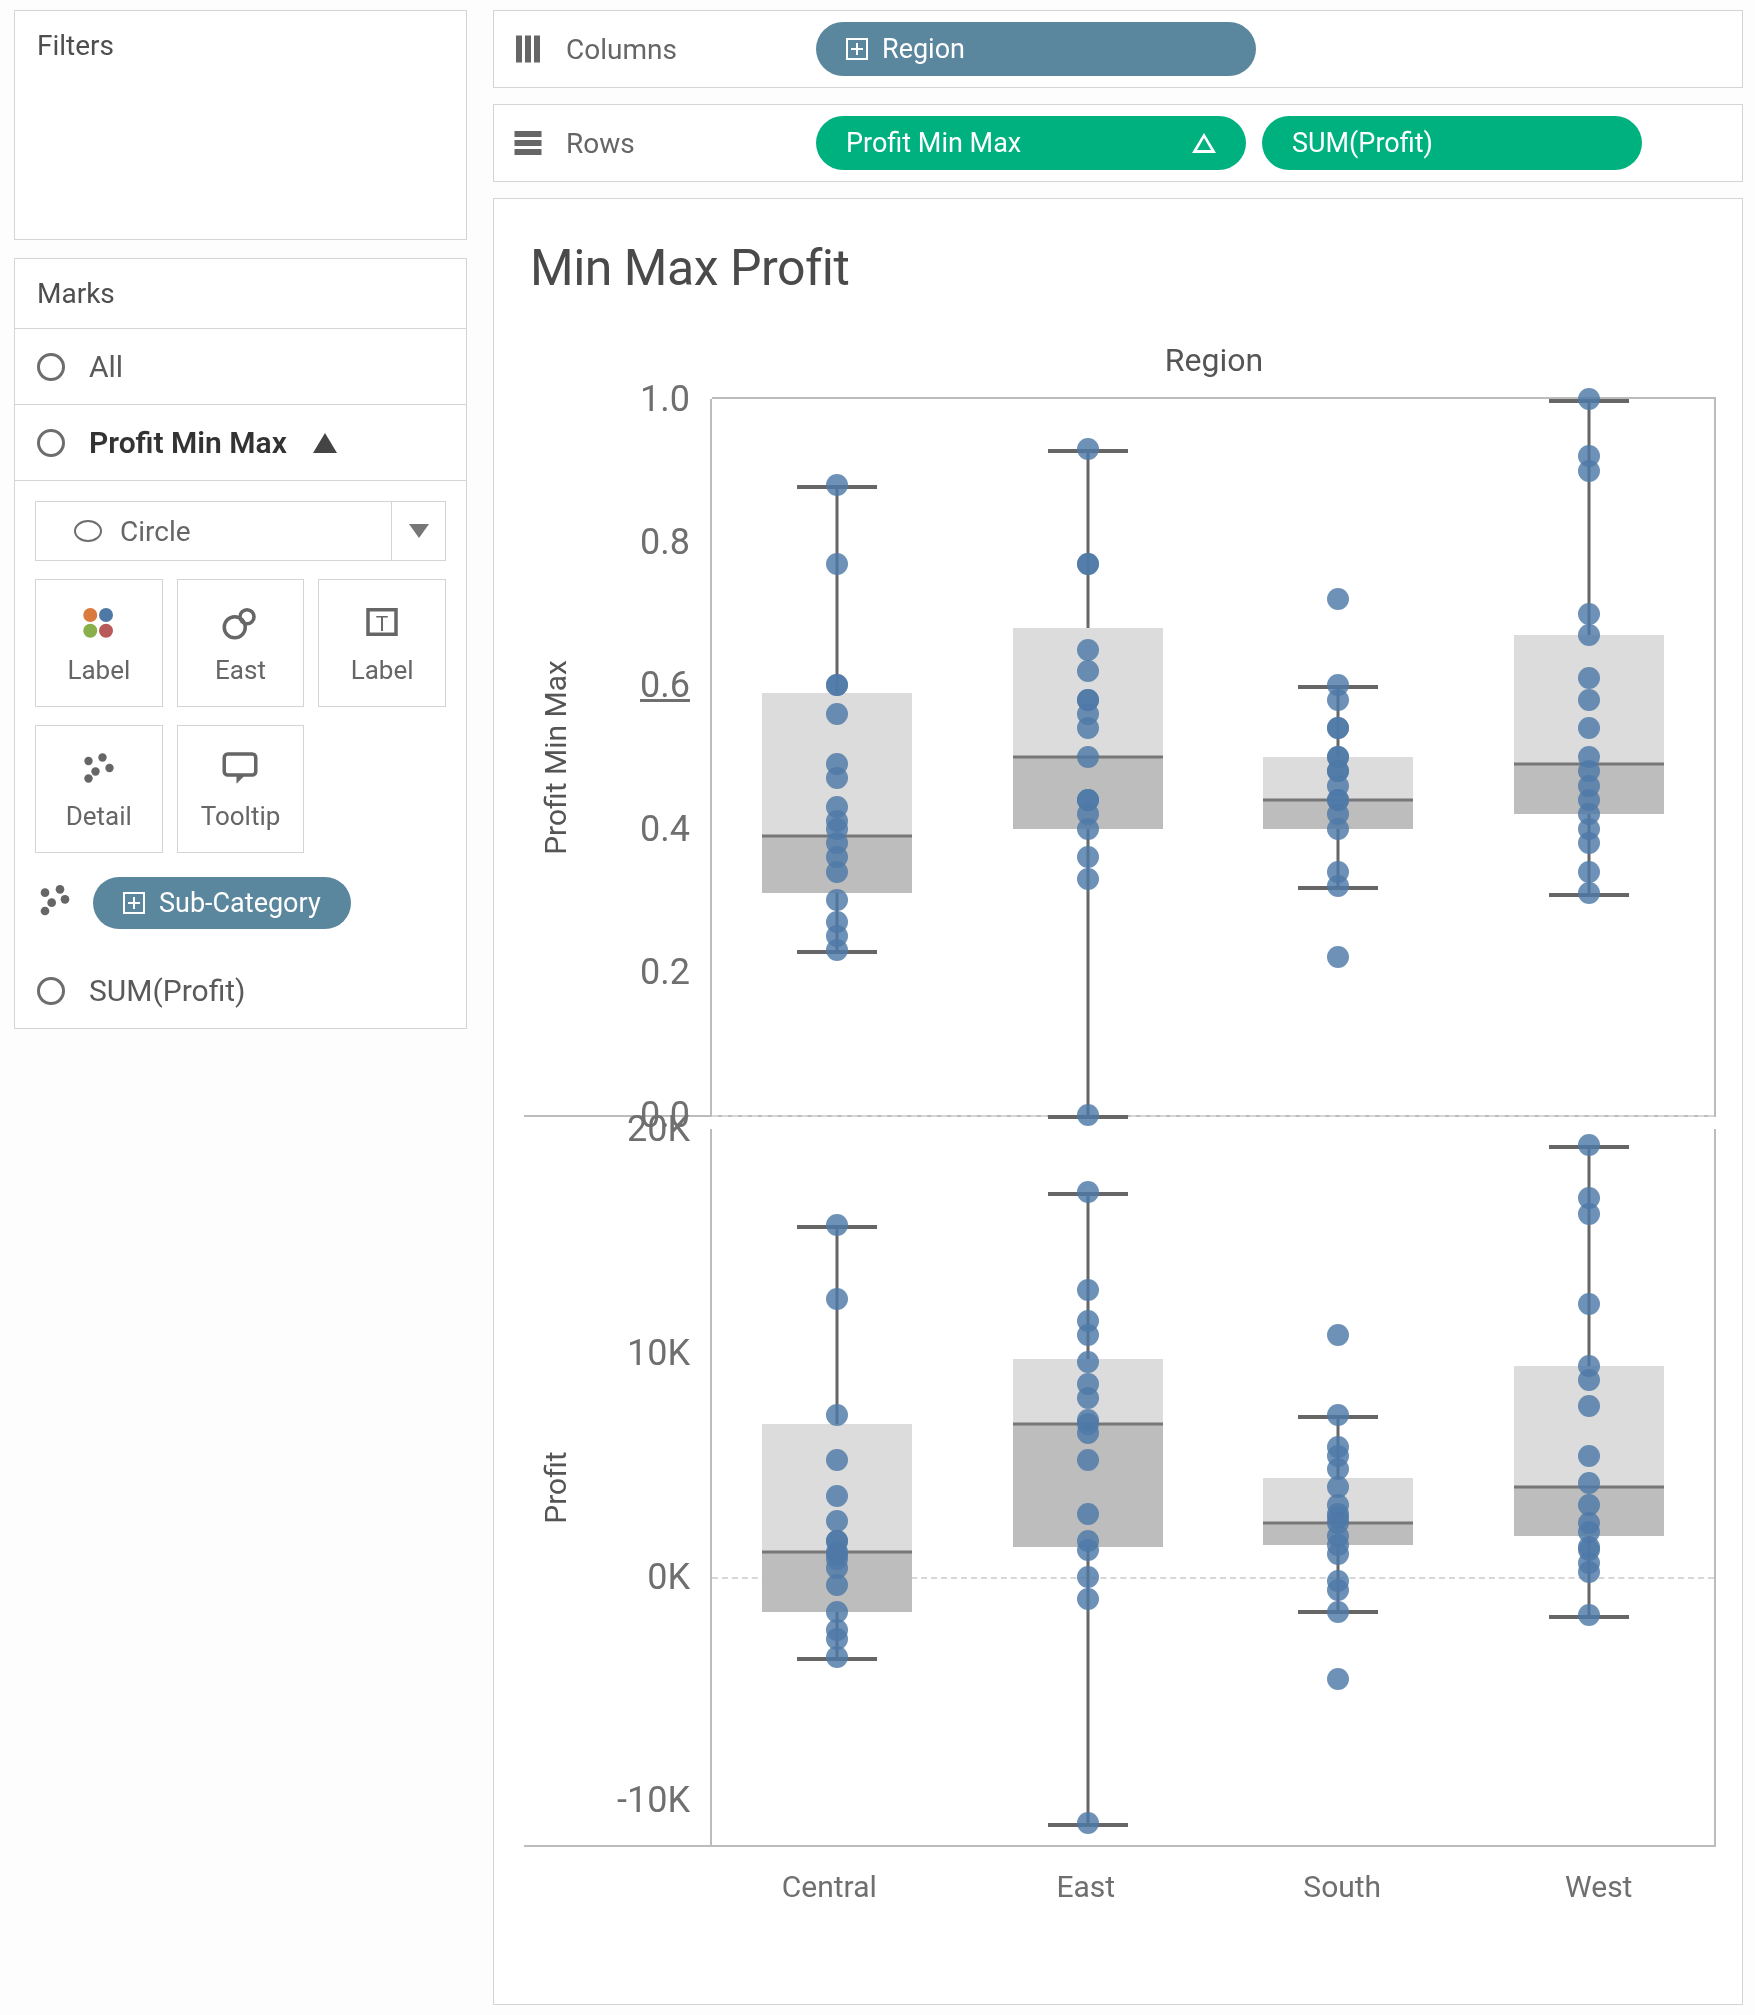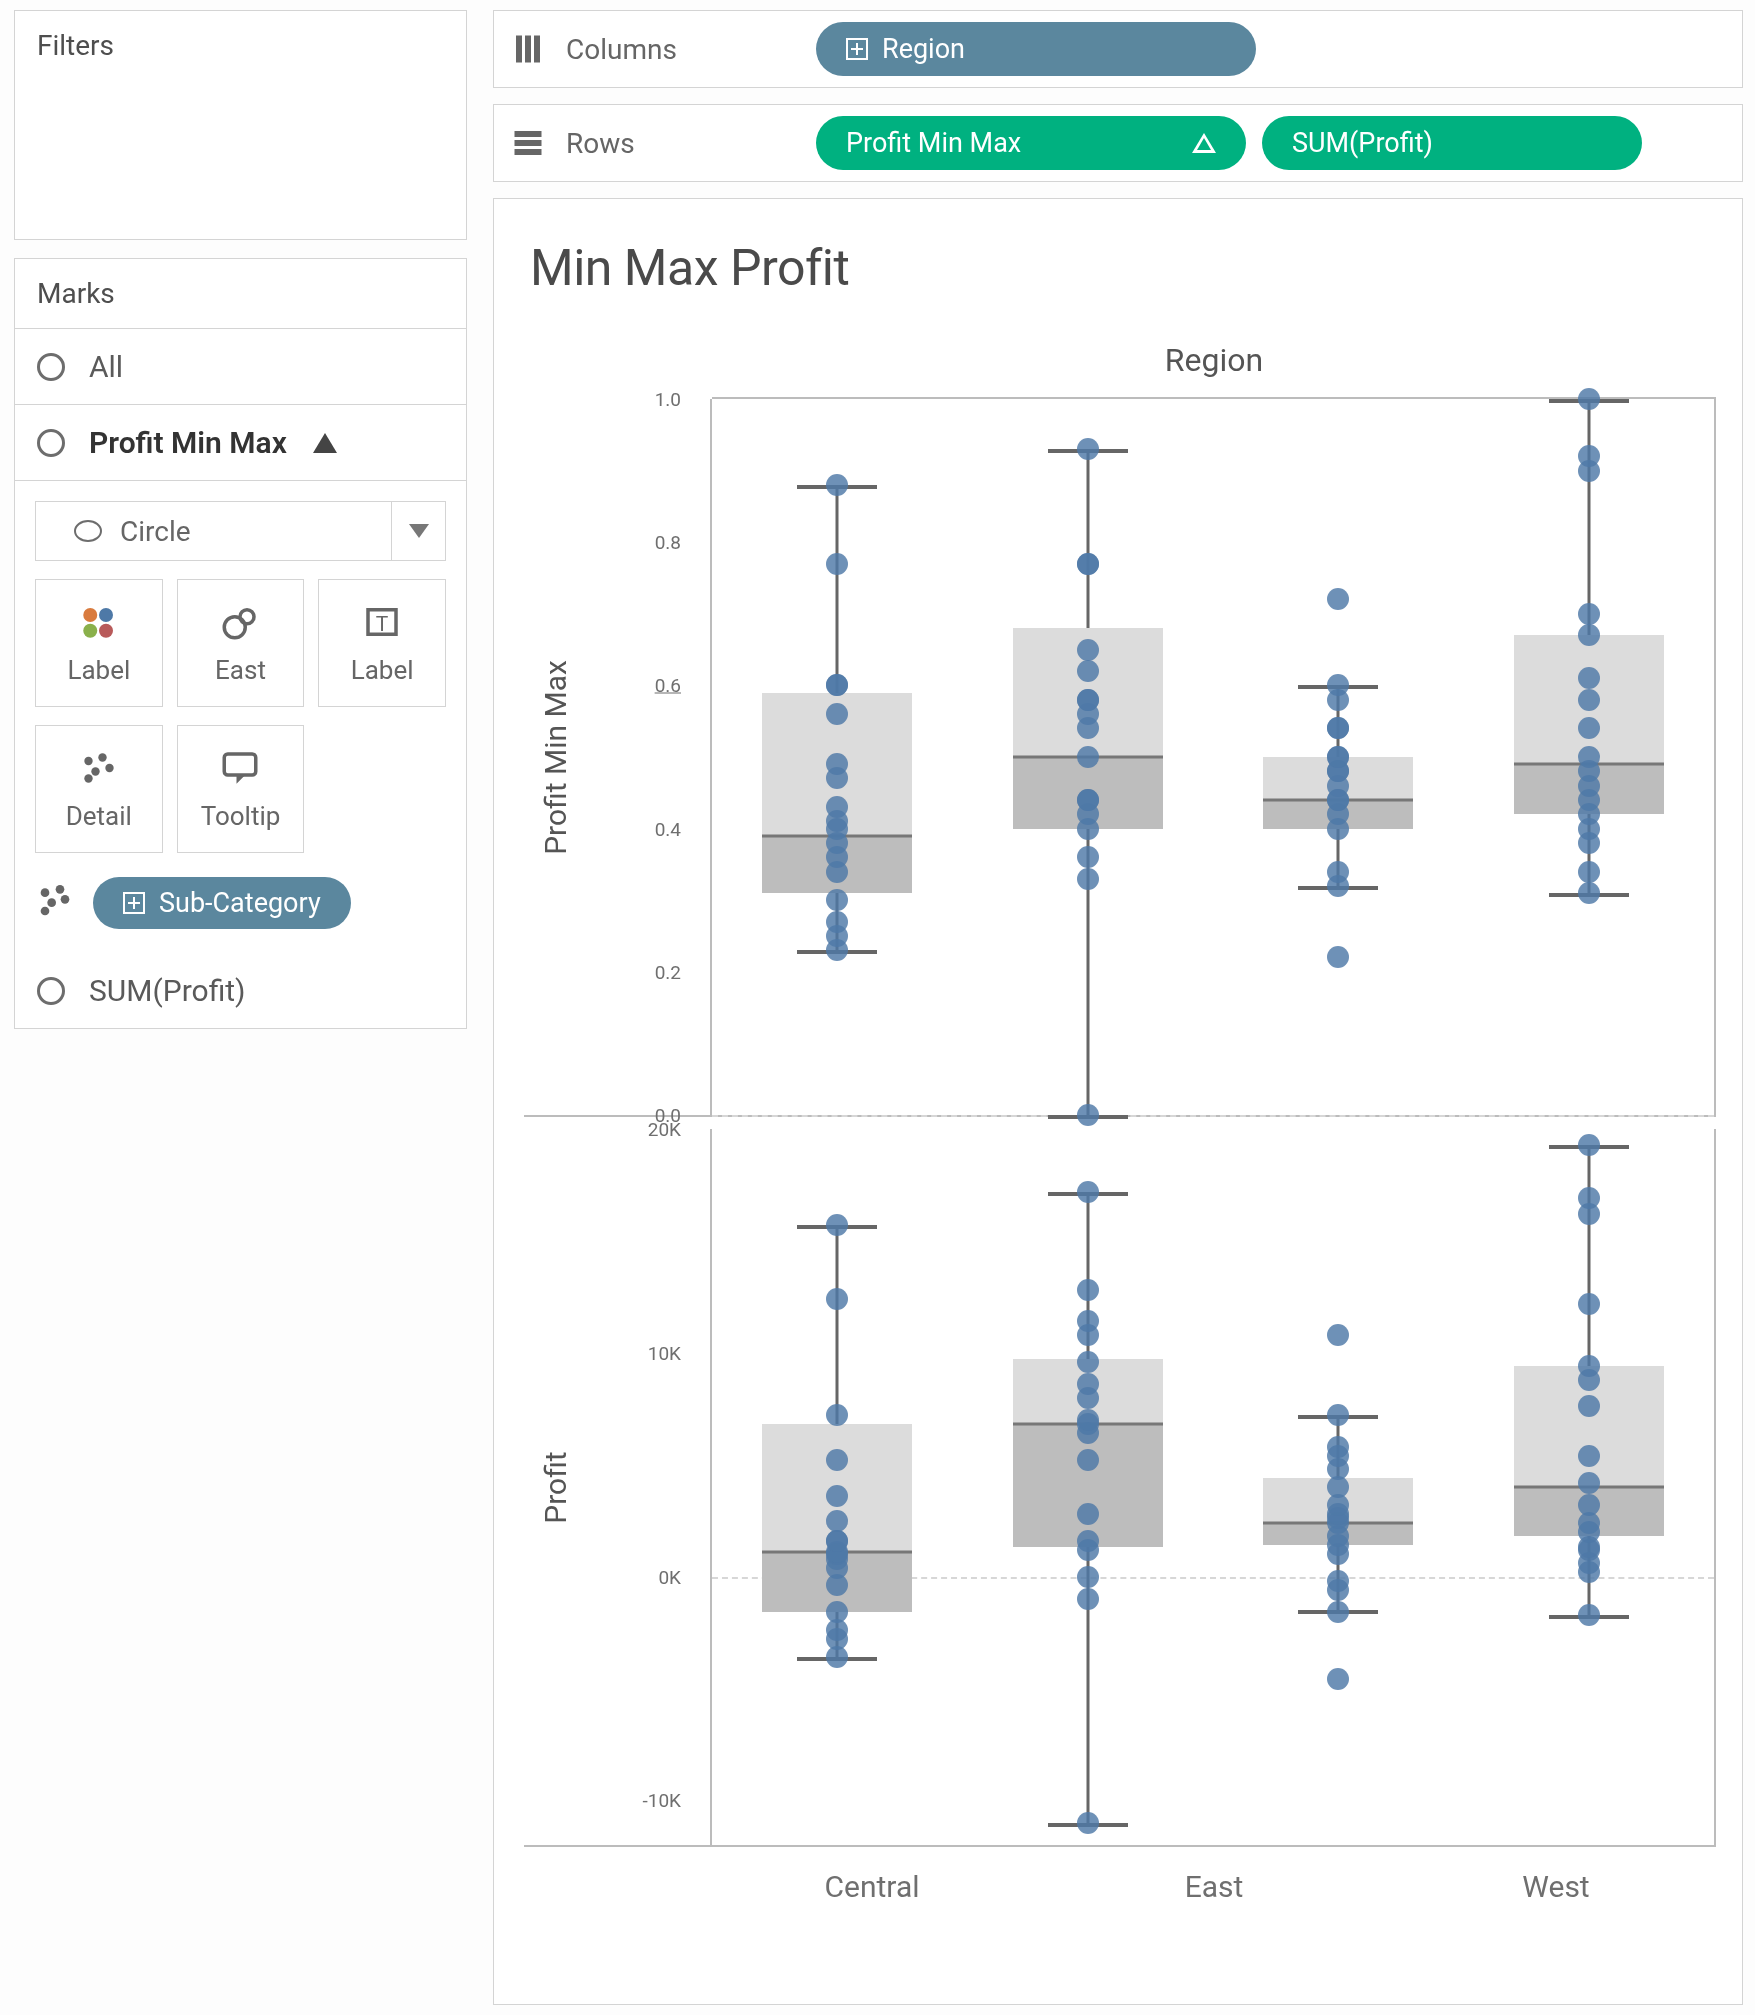--- a/index.html
+++ b/index.html
@@ -135,21 +135,21 @@
     display:flex;height:718px;
     border-bottom:2px solid var(--axis);
   }
   .panel:last-of-type{border-bottom:none;}
   .panel+.panel{margin-top:12px;}
   .ylab-wrap{width:62px;display:flex;align-items:center;justify-content:center;}
   .ylab{transform:rotate(-90deg);white-space:nowrap;font-size:30px;color:#555;}
   .yticks{
     width:126px;position:relative;border-right:2px solid var(--axis);
   }
-  .ytick{position:absolute;right:29px;transform:translateY(-50%);font-size:19px;color:var(--chart-text);}  
+  .ytick{position:absolute;right:20px;transform:translateY(-50%);font-size:36px;color:var(--chart-text);}  
   .plot{
     flex:1;position:relative;border-right:2px solid var(--axis);
   }
   .grid-zero{position:absolute;left:0;right:0;border-top:2px dashed #d7d7d7;}
   .cats{position:absolute;left:0;right:0;top:0;bottom:0;display:flex;}
   .cat{flex:1;position:relative;}
   .whisker{position:absolute;left:50%;width:3px;background:#666;transform:translateX(-50%);}
   .cap{position:absolute;left:50%;width:80px;height:4px;background:#666;transform:translateX(-50%);}
   .outerbox{position:absolute;left:50%;width:150px;transform:translateX(-50%);background:var(--grey-box-outer);}
   .innerbox{position:absolute;left:50%;width:150px;transform:translateX(-50%);background:var(--grey-box-inner);}
@@ -543,17 +543,18 @@
                 <div class="pt" style="top: 9.6875%;"></div>
                 <div class="pt" style="top: 2.1875%;"></div>
               </div>
             </div>
           </div>
         </div>
 
       <div class="xaxis" id="xaxis">
           <div class="xcat">Central</div>
           <div class="xcat">East</div>
+          <div class="xcat">South</div>
           <div class="xcat">West</div>
         </div>
     </div>
   </div>
 </div>
 
 </body></html>

